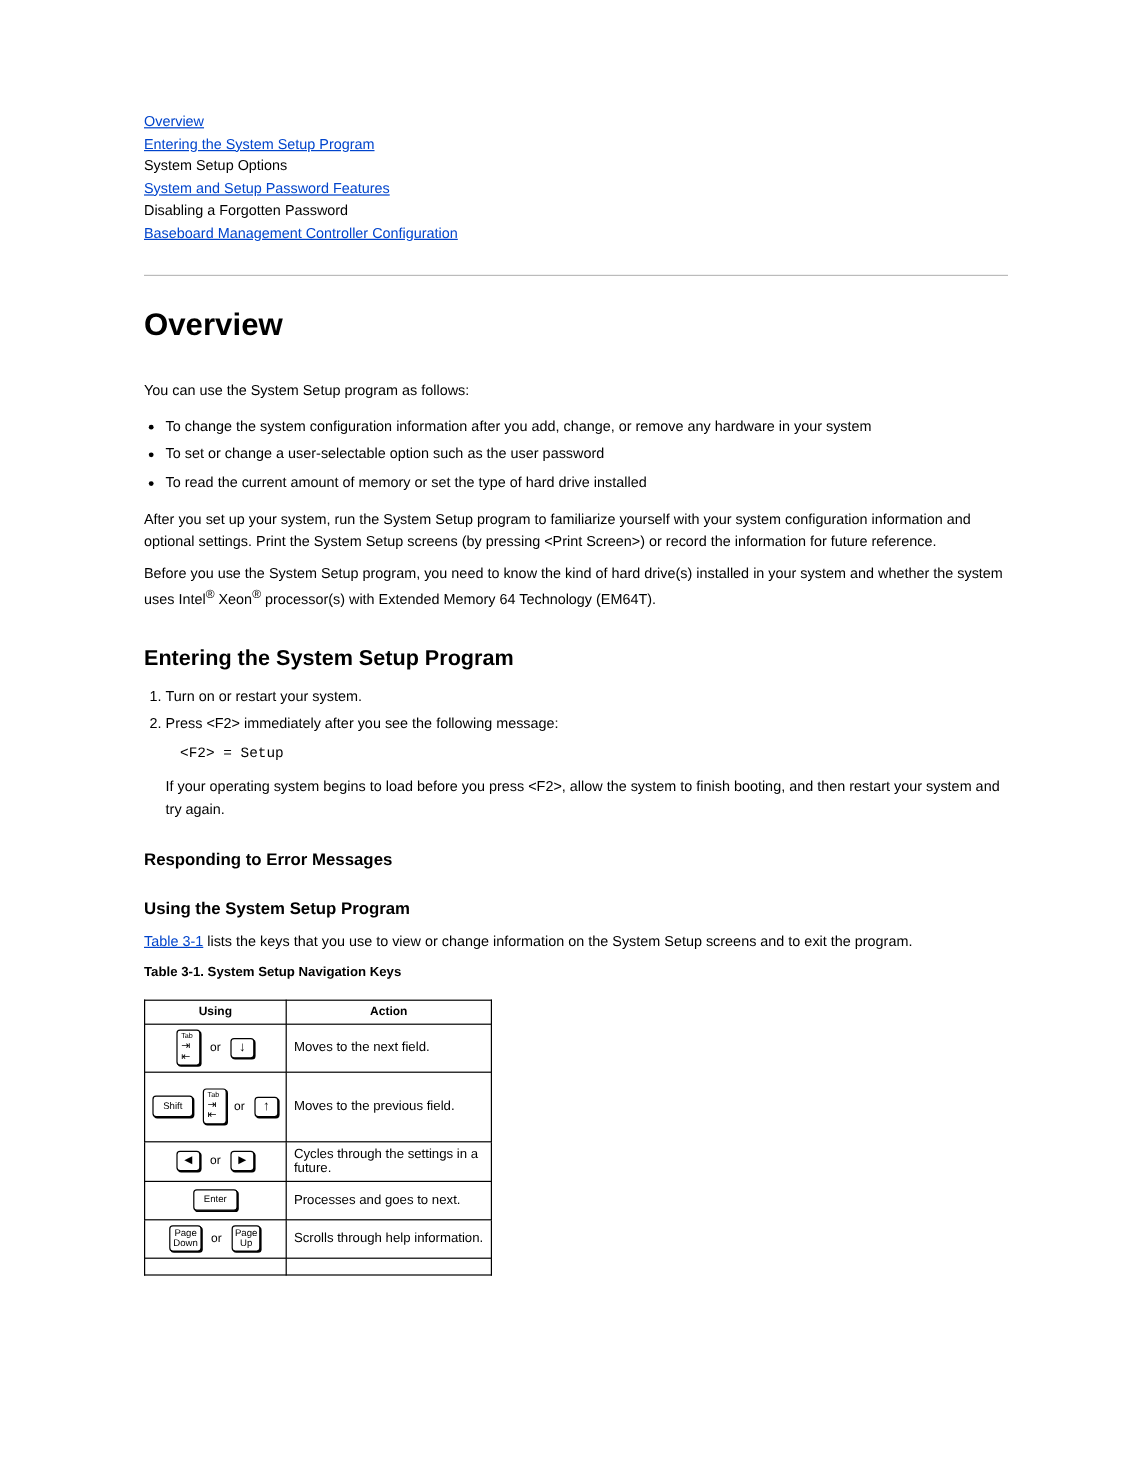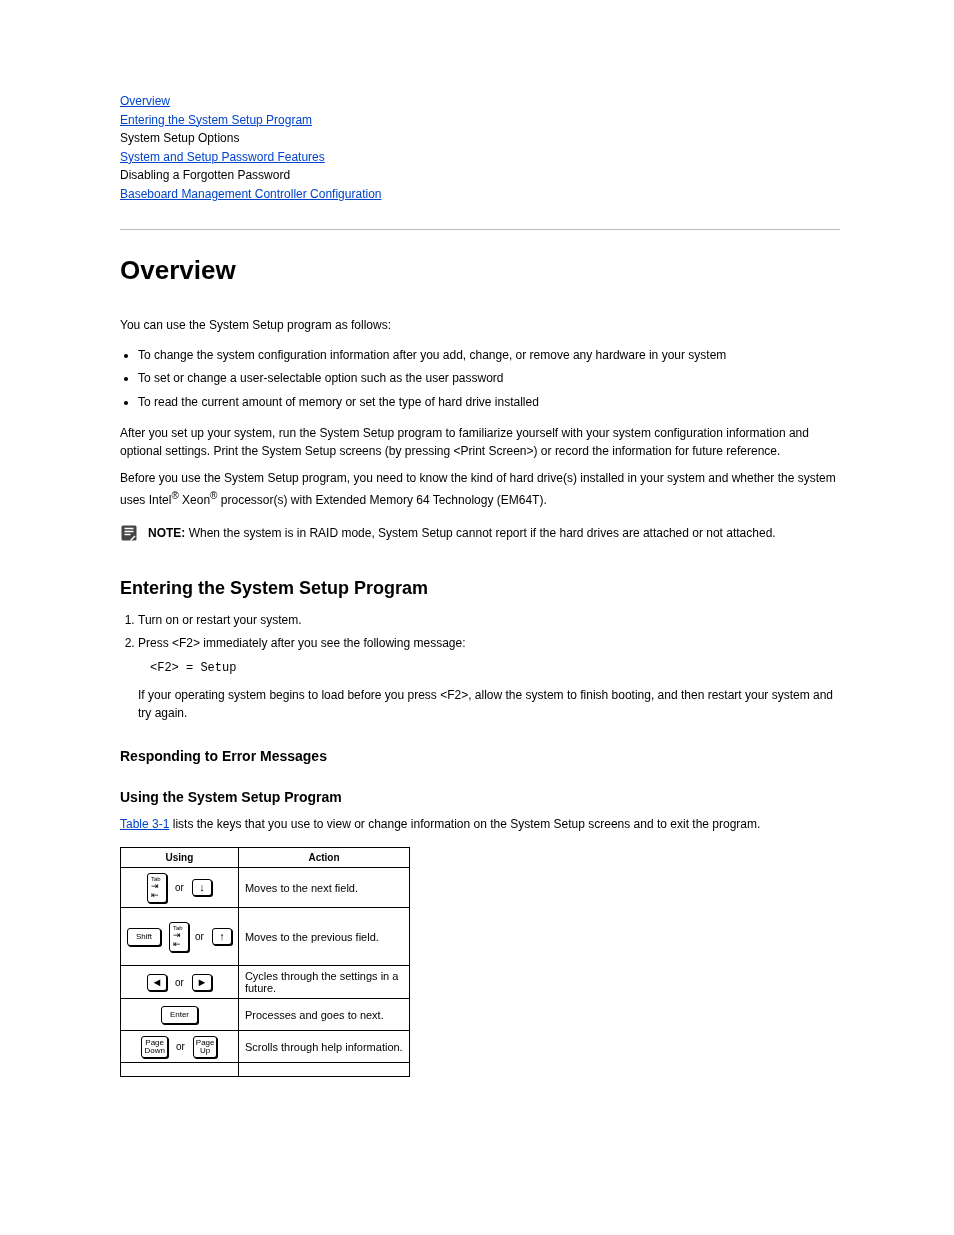--- a/index.html
+++ b/index.html
@@ -94,52 +94,40 @@
     <li>To set or change a user-selectable option such as the user password</li>
     <li>To read the current amount of memory or set the type of hard drive installed</li>
   </ul>
 
   <p>After you set up your system, run the System Setup program to familiarize yourself with your system configuration information and optional settings. Print the System Setup screens (by pressing &lt;Print Screen&gt;) or record the information for future reference.</p>
 
   <p>
     <span>Before you use the System Setup program, you need to know the kind of hard drive(s) installed in your system and whether the system uses Intel</span><sup>®</sup><span> Xeon</span><sup>®</sup><span> processor(s) with Extended Memory 64 Technology (EM64T).</span>
   </p>
 
-  <div class="note-row">
-    <span class="note-icon">
-      <svg viewBox="0 0 24 24">
-          <rect x="2" y="2" width="20" height="20" rx="2" fill="#444"></rect>
-          <path d="M6 6 L18 6 M6 10 L18 10 M6 14 L14 14" stroke="#fff" stroke-width="2"></path>
-          <path d="M14 22 L20 16" stroke="#fff" stroke-width="2"></path>
-        </svg>
-    </span>
-    <span>
-      <b>NOTE:</b>
-      <span>When the system is in RAID mode, System Setup cannot report if the hard drives are attached or not attached.</span>
-    </span>
-  </div>
 
   <h2>Entering the System Setup Program</h2>
 
   <ol class="feat-list">
     <li>Turn on or restart your system.</li>
     <li>
       <span>Press &lt;F2&gt; immediately after you see the following message:</span>
       <p style="font-family: 'Courier New', monospace; font-size:12px; margin:6px 0 6px 12px;">&lt;F2&gt; = Setup</p>
       <p>If your operating system begins to load before you press &lt;F2&gt;, allow the system to finish booting, and then restart your system and try again.</p>
     </li>
   </ol>
 
   <h3>Responding to Error Messages</h3>
 
   <h3>Using the System Setup Program</h3>
   <p>
     <a class="link">Table 3-1</a><span> lists the keys that you use to view or change information on the System Setup screens and to exit the program.</span>
   </p>
 
+  <p style="font-size:11px; margin-bottom:2px;"><b>Table 3-1. System Setup Navigation Keys</b></p>
 
   <table class="key-table">
     <thead>
       <tr>
         <th>Using</th>
         <th>Action</th>
       </tr>
     </thead>
     <tbody>
 

